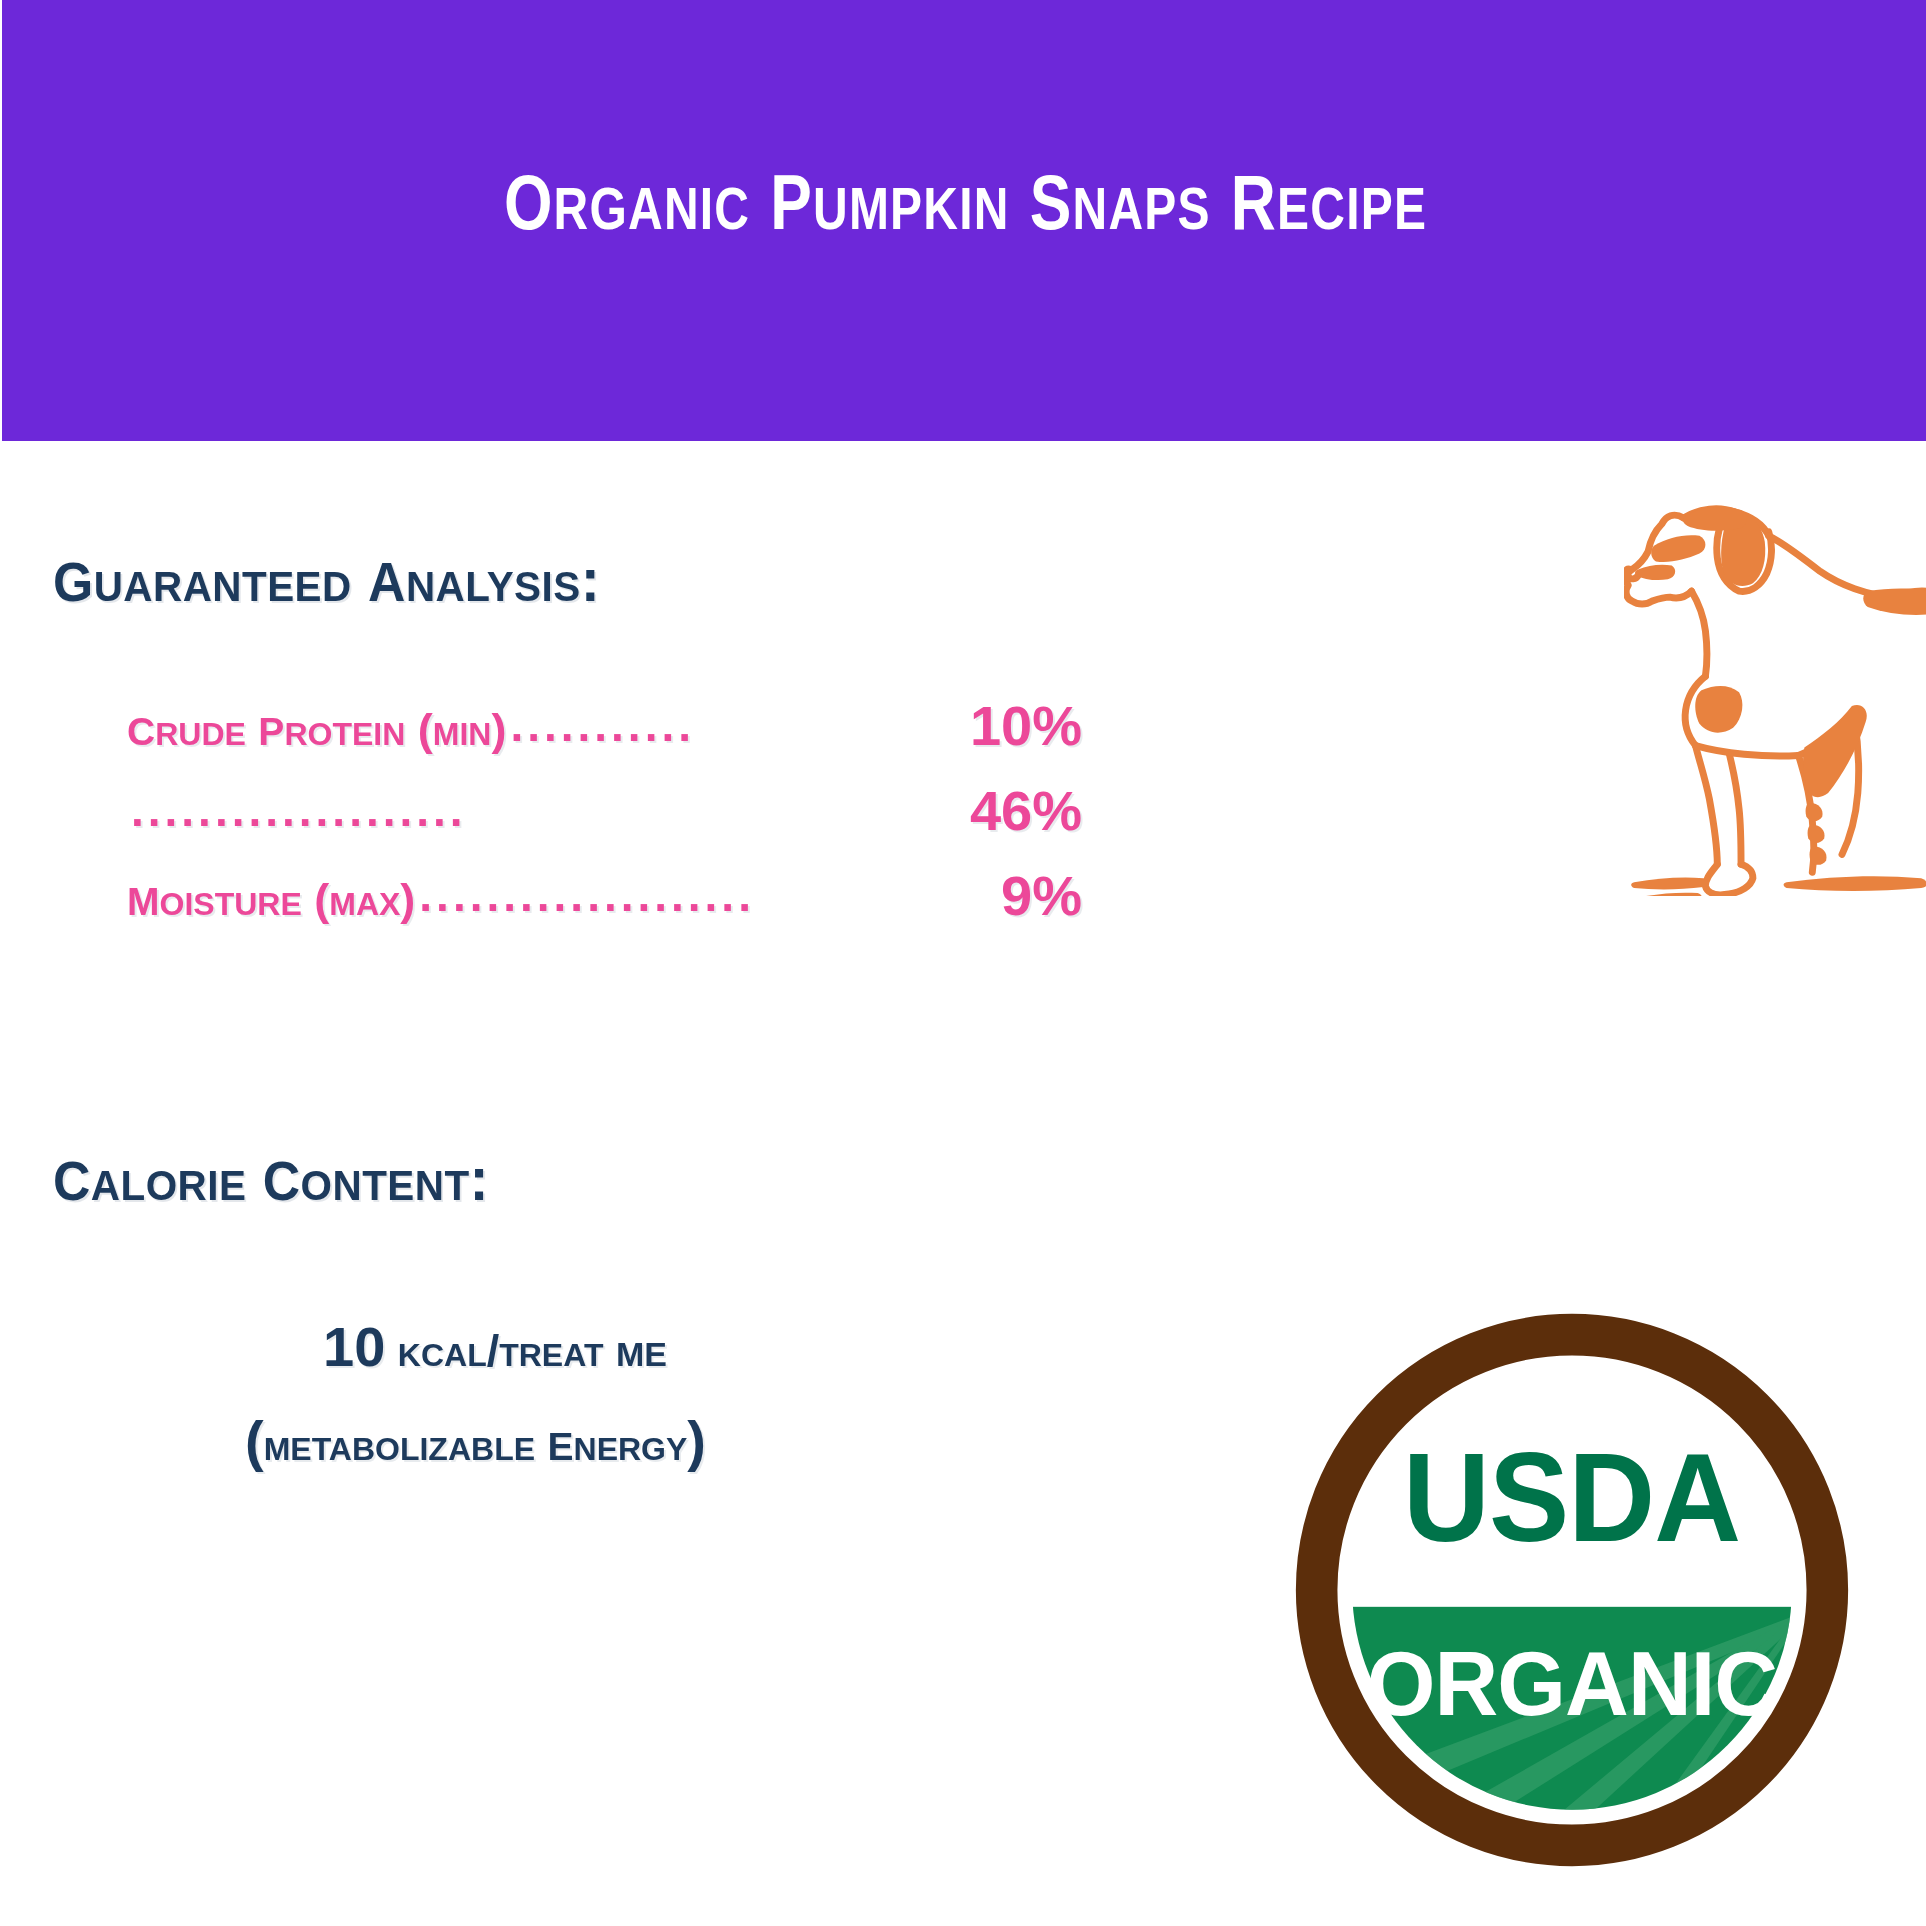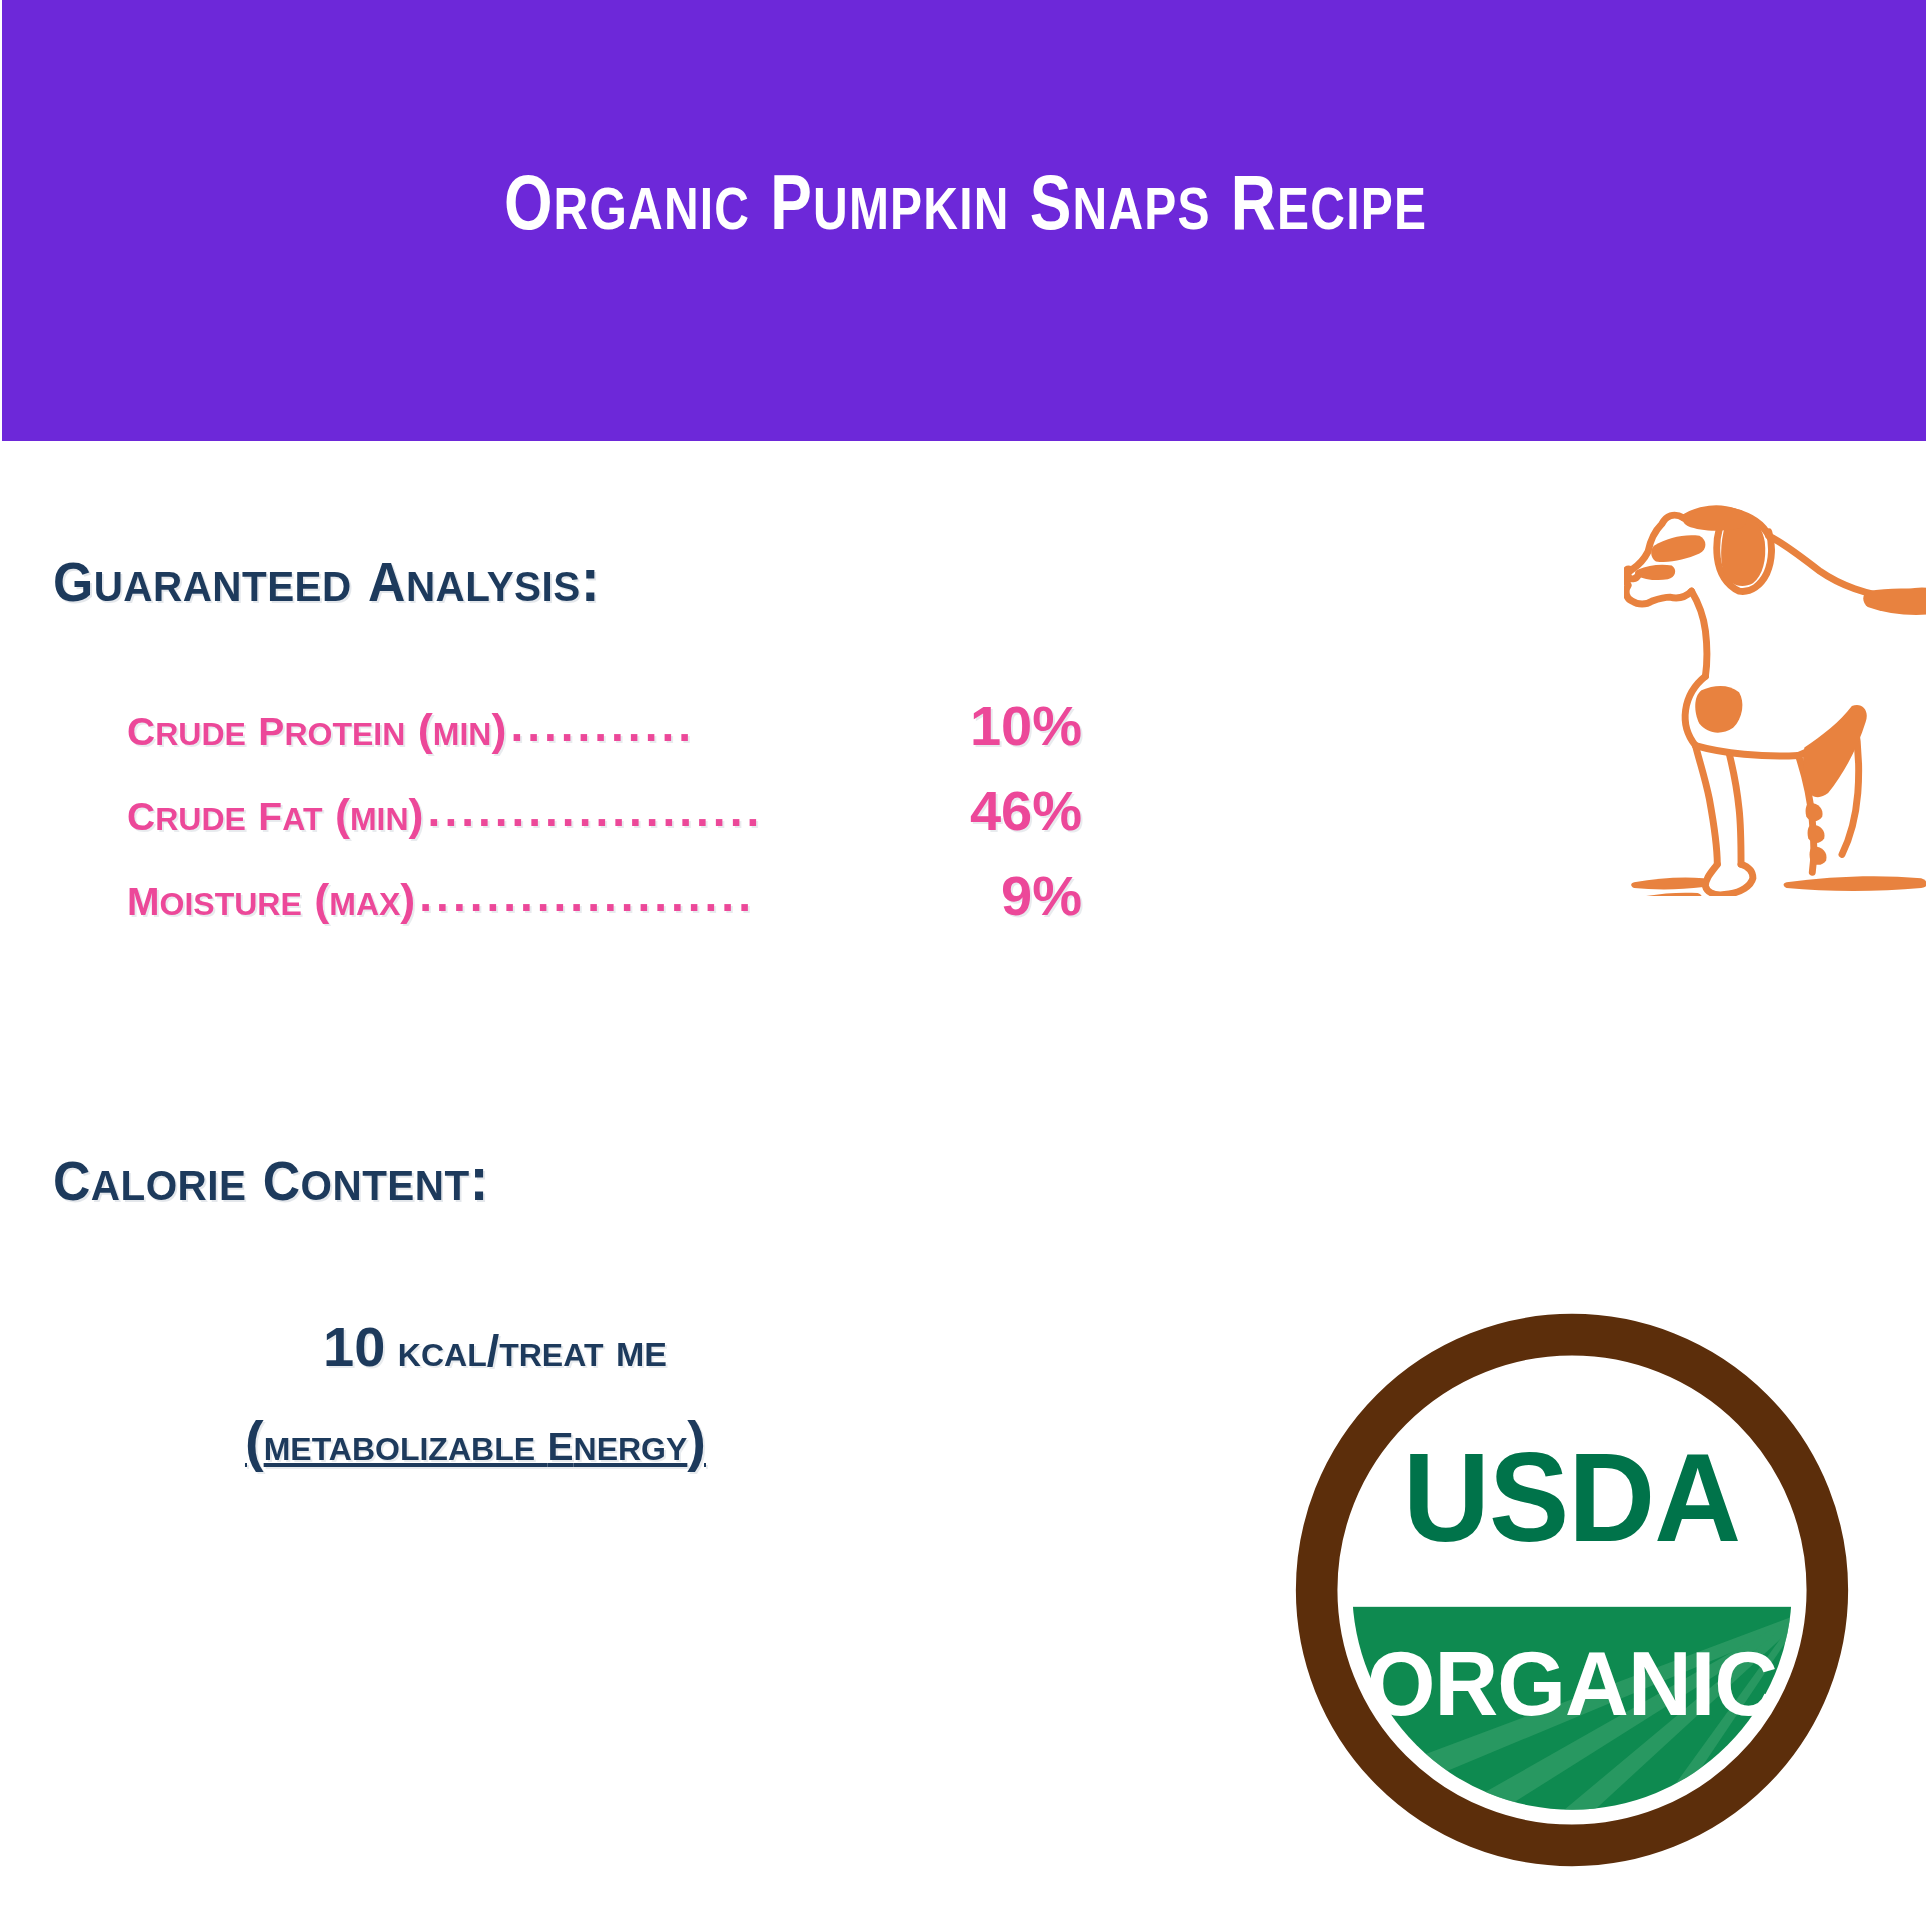--- a/index.html
+++ b/index.html
@@ -127,21 +127,20 @@
     text-align:center;
     color:#1D3A5C;
     font-family:"Liberation Sans","DejaVu Sans",sans-serif;
     font-weight:bold;
     font-size:45px;
     line-height:69px;
     font-variant:small-caps;
     text-transform:lowercase;
     white-space:nowrap;
     text-shadow:2px 2px 0 rgba(29,58,92,0.10);
-    text-decoration:underline;
   }
   .cal-line2 .cap{font-size:56px;}
   .cal-line2 .paren{font-size:56px;text-transform:none;font-variant:normal;}
 
   
   .dog-art{
     position:absolute;left:1624px;top:421px;width:337px;height:475px;
     overflow:hidden;
   }
   .dog-art svg{display:block;}
@@ -253,23 +252,20 @@
     <div class="ga-row">
       <span class="lbl">
         <span class="cap">C</span>rude <span class="cap">P</span>rotein (min)
       </span>
       <span class="dots">...........</span>
       <span class="val">10%</span>
 
     </div>
 
     <div class="ga-row">
-      <span class="lbl">
-        <span class="cap">C</span>rude <span class="cap">F</span>at (min)
-      </span>
       <span class="dots">....................</span>
       <span class="val">46%</span>
 
     </div>
 
 
     <div class="ga-row">
       <span class="lbl">
         <span class="cap">M</span>oisture (max)
       </span>

